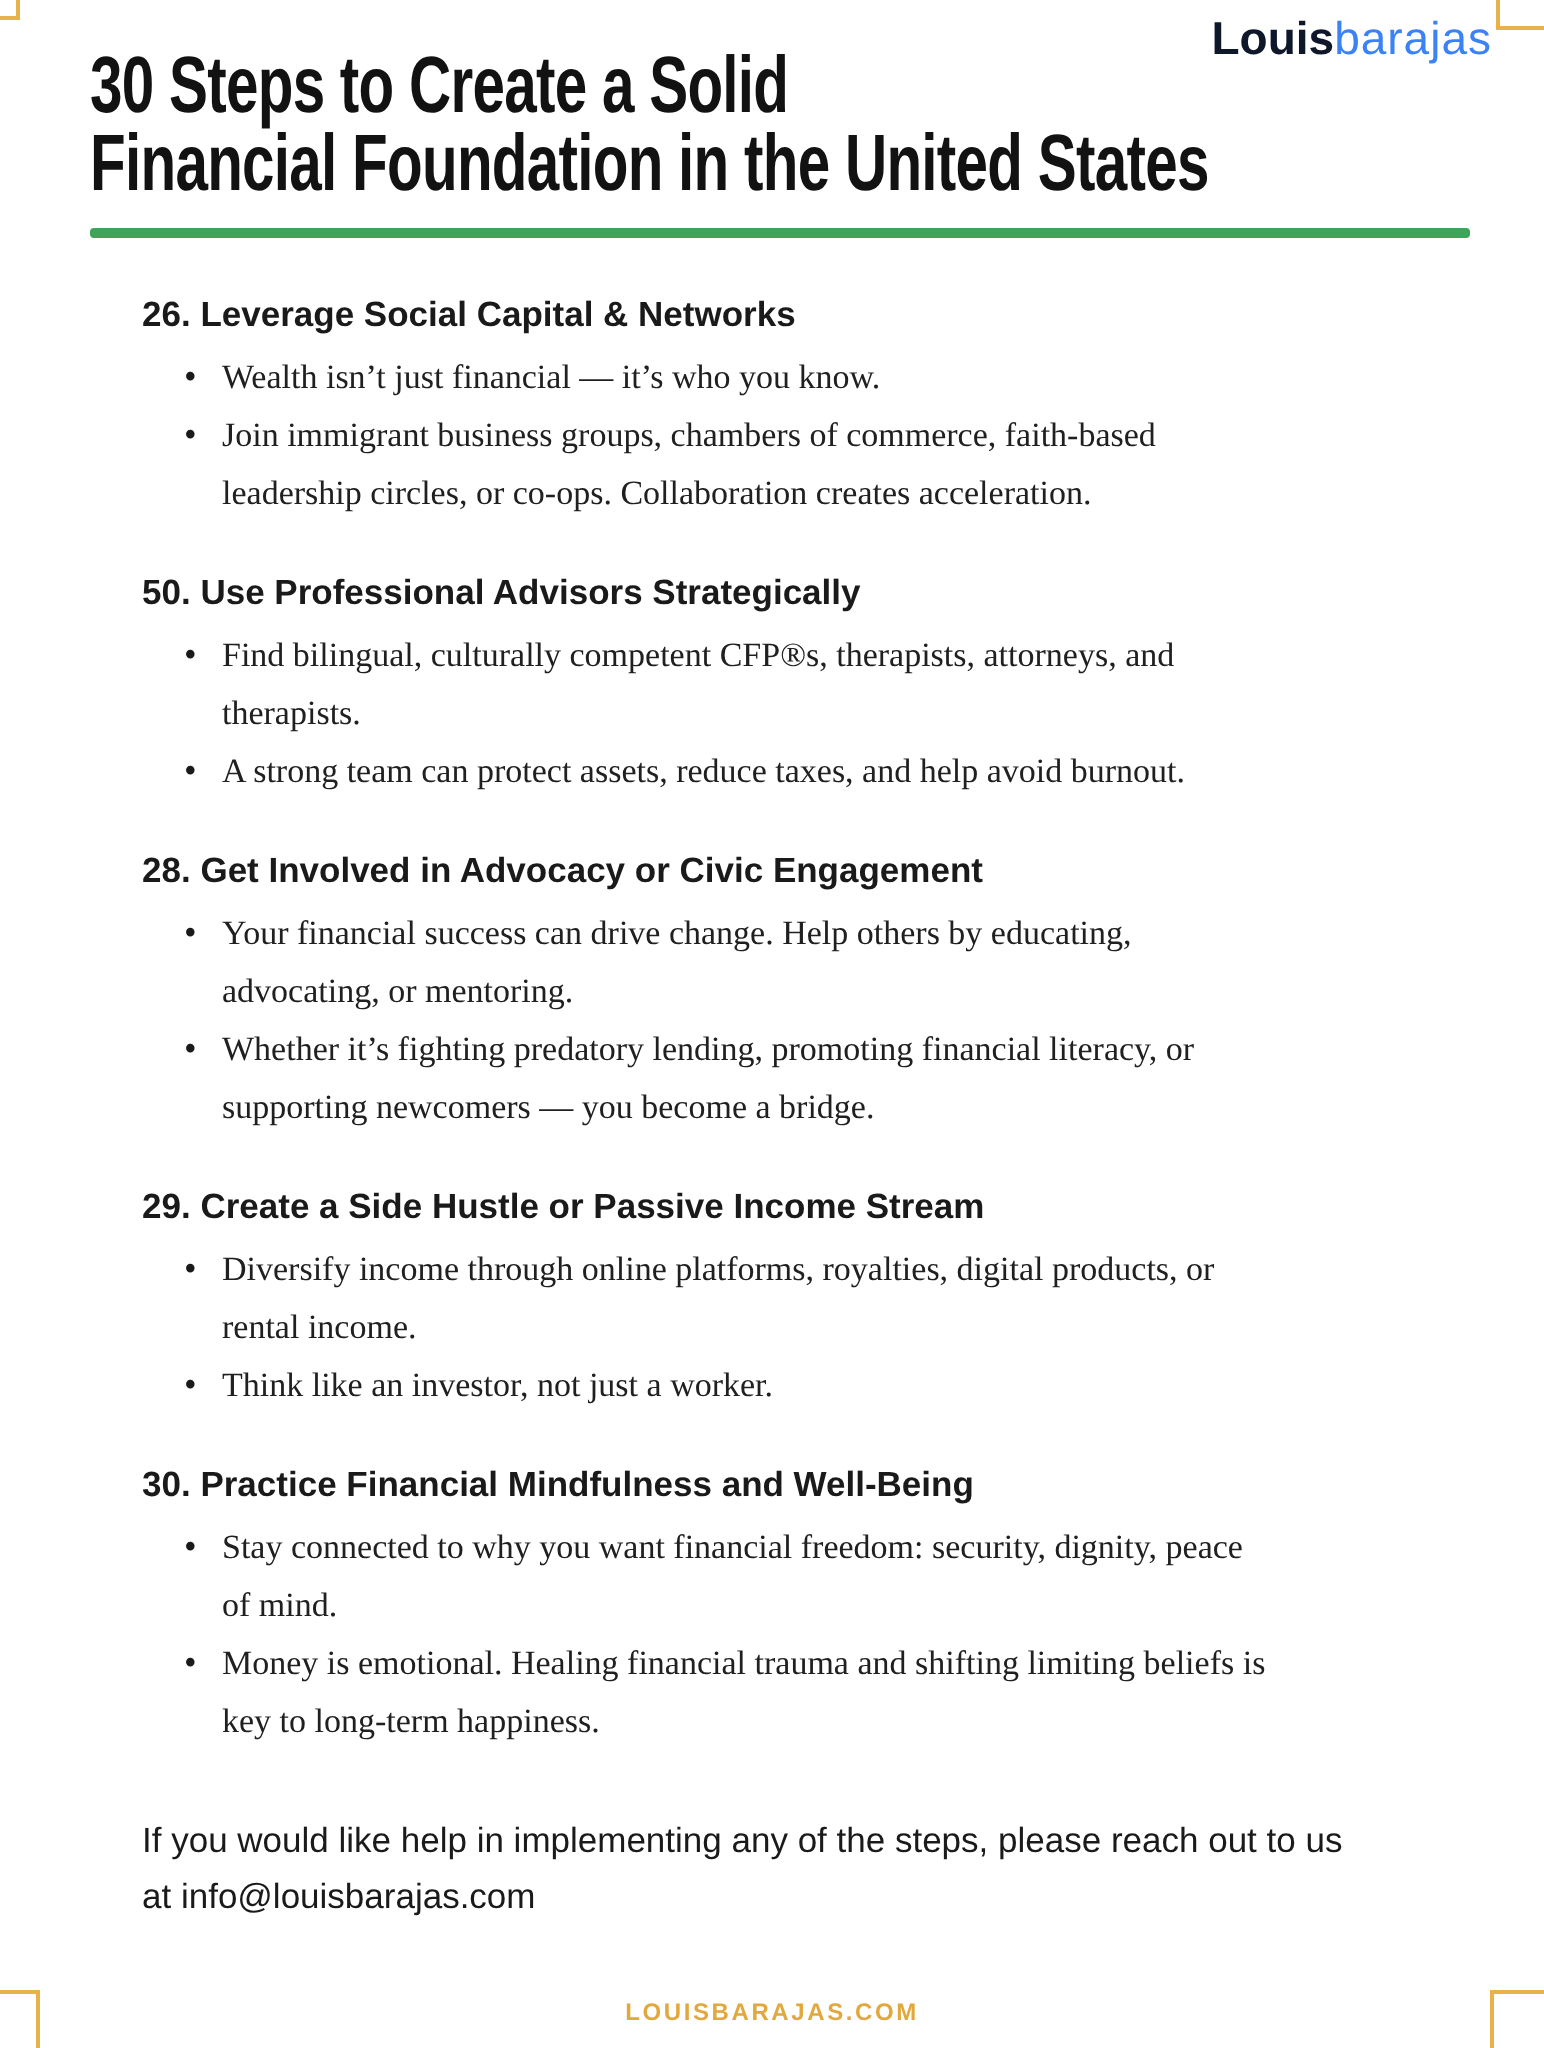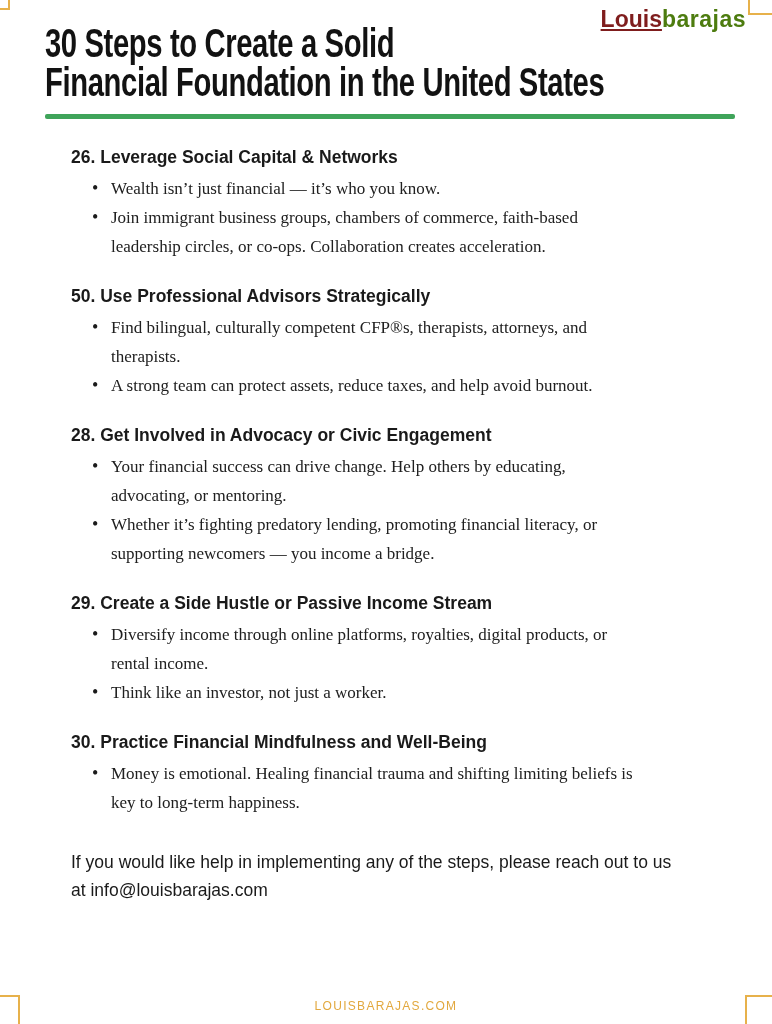--- a/index.html
+++ b/index.html
@@ -23,22 +23,22 @@
     white-space: nowrap;
     transform: scaleX(0.73);
     transform-origin: 0 50%;
   }
   .logo {
     position: absolute;
     top: 6px; right: 26px;
     font-size: 23px;
     white-space: nowrap;
   }
-  .logo-bold { font-weight: 700; color: #7f1d1d; text-decoration: underline; }
-  .logo-light { font-weight: 700; color: #4d7c0f; letter-spacing: 0.5px; }
+  .logo-bold { font-weight: 700; color: #0f172a; }
+  .logo-light { font-weight: 400; color: #3b82f6; letter-spacing: 0.5px; }
 
   .divider {
     margin: 12px 37px 0 45px;
     height: 5px;
     background: #3FA45A;
     border-radius: 2px;
   }
 
   
   .content {
@@ -74,21 +74,21 @@
   }
   .closing div { white-space: nowrap; }
 
   
   .footer {
     position: absolute;
     left: 0; right: 0; bottom: 11px;
     text-align: center;
     color: #E2A83E;
     font-size: 12px;
-    font-weight: 400;
+    font-weight: 700;
     letter-spacing: 1.3px;
   }
 
   
   .corner { position: absolute; border: 0 solid #E7B14B; }
   .c-tl { left: -10px; top: -9px;  width: 18px; height: 17px; border-right-width: 2px;  border-bottom-width: 2px; }
   .c-tr { left: 748px; top: -6px;  width: 36px; height: 19px; border-left-width: 2px;   border-bottom-width: 2px; }
   .c-bl { left: -8px;  top: 995px; width: 26px; height: 40px; border-top-width: 2px;    border-right-width: 2px; }
   .c-br { left: 745px; top: 995px; width: 40px; height: 40px; border-top-width: 2px;    border-left-width: 2px; }
 </style>
@@ -140,21 +140,21 @@
 
   <section class="section">
     <div class="section-heading"><span>28.</span> <span>Get Involved in Advocacy or Civic Engagement</span></div>
     <ul class="bullets">
       <li>
         <div class="bl">Your financial success can drive change. Help others by educating,</div>
         <div class="bl">advocating, or mentoring.</div>
       </li>
       <li>
         <div class="bl">Whether it’s fighting predatory lending, promoting financial literacy, or</div>
-        <div class="bl">supporting newcomers — you income a bridge.</div>
+        <div class="bl">supporting newcomers — you become a bridge.</div>
       </li>
     </ul>
   </section>
 
   <section class="section">
     <div class="section-heading"><span>29.</span> <span>Create a Side Hustle or Passive Income Stream</span></div>
     <ul class="bullets">
       <li>
         <div class="bl">Diversify income through online platforms, royalties, digital products, or</div>
         <div class="bl">rental income.</div>
@@ -162,20 +162,24 @@
       <li>
         <div class="bl">Think like an investor, not just a worker.</div>
       </li>
     </ul>
   </section>
 
   <section class="section">
     <div class="section-heading"><span>30.</span> <span>Practice Financial Mindfulness and Well-Being</span></div>
     <ul class="bullets">
       <li>
+        <div class="bl">Stay connected to why you want financial freedom: security, dignity, peace</div>
+        <div class="bl">of mind.</div>
+      </li>
+      <li>
         <div class="bl">Money is emotional. Healing financial trauma and shifting limiting beliefs is</div>
         <div class="bl">key to long-term happiness.</div>
       </li>
     </ul>
   </section>
 
   <div class="closing">
     <div>If you would like help in implementing any of the steps, please reach out to us</div>
     <div>at info@louisbarajas.com</div>
   </div>

